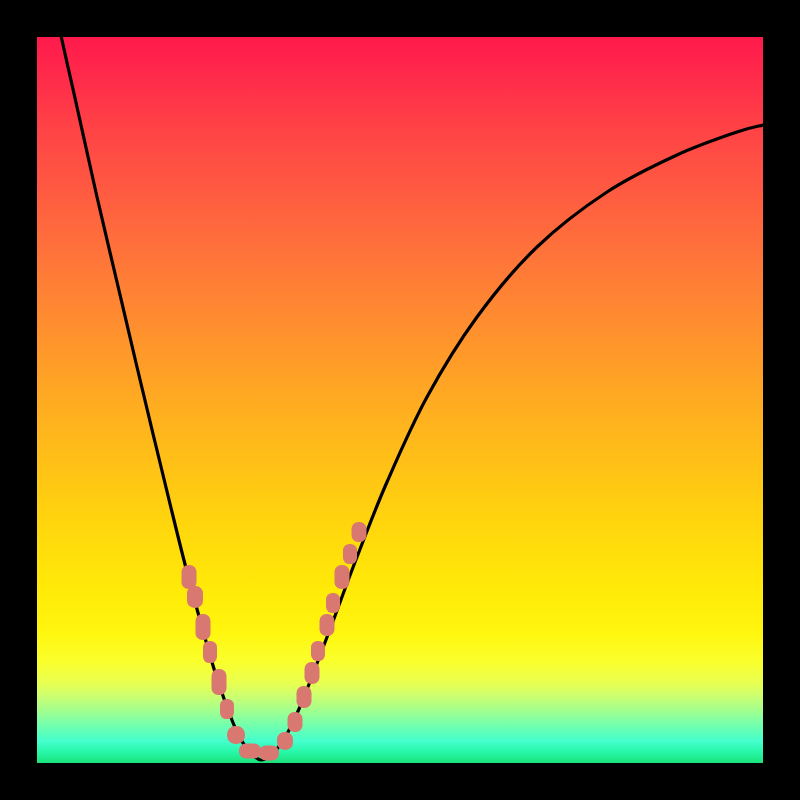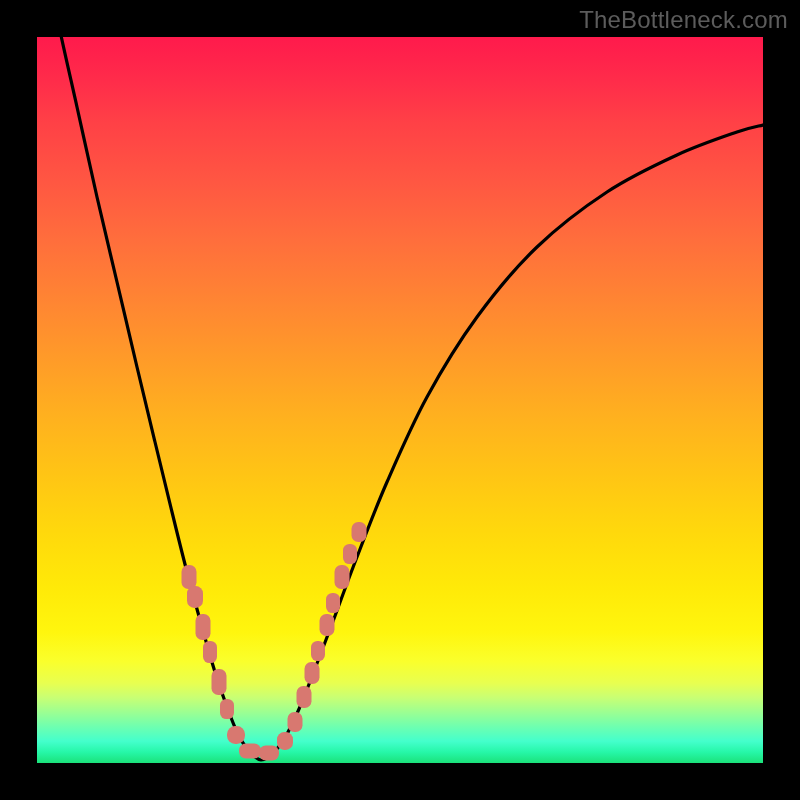--- a/index.html
+++ b/index.html
@@ -75,21 +75,20 @@
   }
   .marker {
     fill: #d87870;
     stroke: none;
   }
 </style>
 </head>
 <body>
 
 <div class="frame">
-  <div class="watermark">TheBottleneck.com</div>
 
   <div class="plot-area">
     <div class="gradient"></div>
 
     <svg class="curve" viewBox="0 0 726 726" preserveAspectRatio="none">
       <path id="curvePath" class="curve-path" d="M 0 -120 C 3.3 -103.3, 13.3 -51.7, 20 -20 C 26.7 11.7, 33.3 40.0, 40 70 C 46.7 100.0, 53.3 130.8, 60 160 C 66.7 189.2, 73.3 216.7, 80 245 C 86.7 273.3, 93.7 303.3, 100 330 C 106.3 356.7, 112.2 380.8, 118 405 C 123.8 429.2, 129.7 453.3, 135 475 C 140.3 496.7, 145.0 515.8, 150 535 C 155.0 554.2, 160.3 573.3, 165 590 C 169.7 606.7, 173.8 621.7, 178 635 C 182.2 648.3, 186.3 660.0, 190 670 C 193.7 680.0, 196.7 688.0, 200 695 C 203.3 702.0, 207.0 707.8, 210 712 C 213.0 716.2, 215.7 718.2, 218 720 C 220.3 721.8, 221.7 723.0, 224 723 C 226.3 723.0, 229.3 721.8, 232 720 C 234.7 718.2, 237.0 715.8, 240 712 C 243.0 708.2, 246.3 703.7, 250 697 C 253.7 690.3, 257.7 682.0, 262 672 C 266.3 662.0, 270.5 651.2, 276 637 C 281.5 622.8, 287.7 606.5, 295 587 C 302.3 567.5, 310.8 543.7, 320 520 C 329.2 496.3, 338.3 471.7, 350 445 C 361.7 418.3, 375.0 387.5, 390 360 C 405.0 332.5, 421.7 305.0, 440 280 C 458.3 255.0, 478.3 230.8, 500 210 C 521.7 189.2, 546.7 170.3, 570 155 C 593.3 139.7, 618.3 128.0, 640 118 C 661.7 108.0, 685.7 100.0, 700 95 C 714.3 90.0, 721.7 89.2, 726 88"></path>
       <g id="markers">
           <rect x="144.5" y="528.0" width="15" height="24" rx="6.8181818181818175" ry="6.8181818181818175" class="marker"></rect>
           <rect x="150.0" y="549.0" width="16" height="22" rx="7.2727272727272725" ry="7.2727272727272725" class="marker"></rect>
           <rect x="158.5" y="577.0" width="15" height="26" rx="6.8181818181818175" ry="6.8181818181818175" class="marker"></rect>

